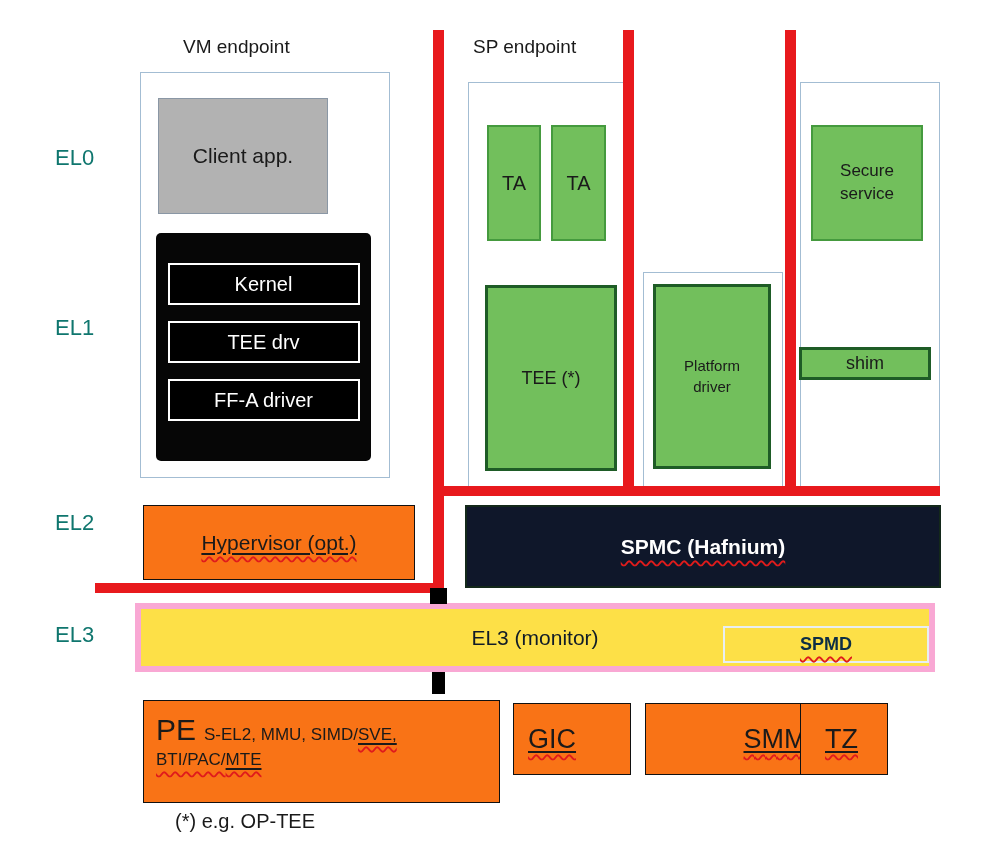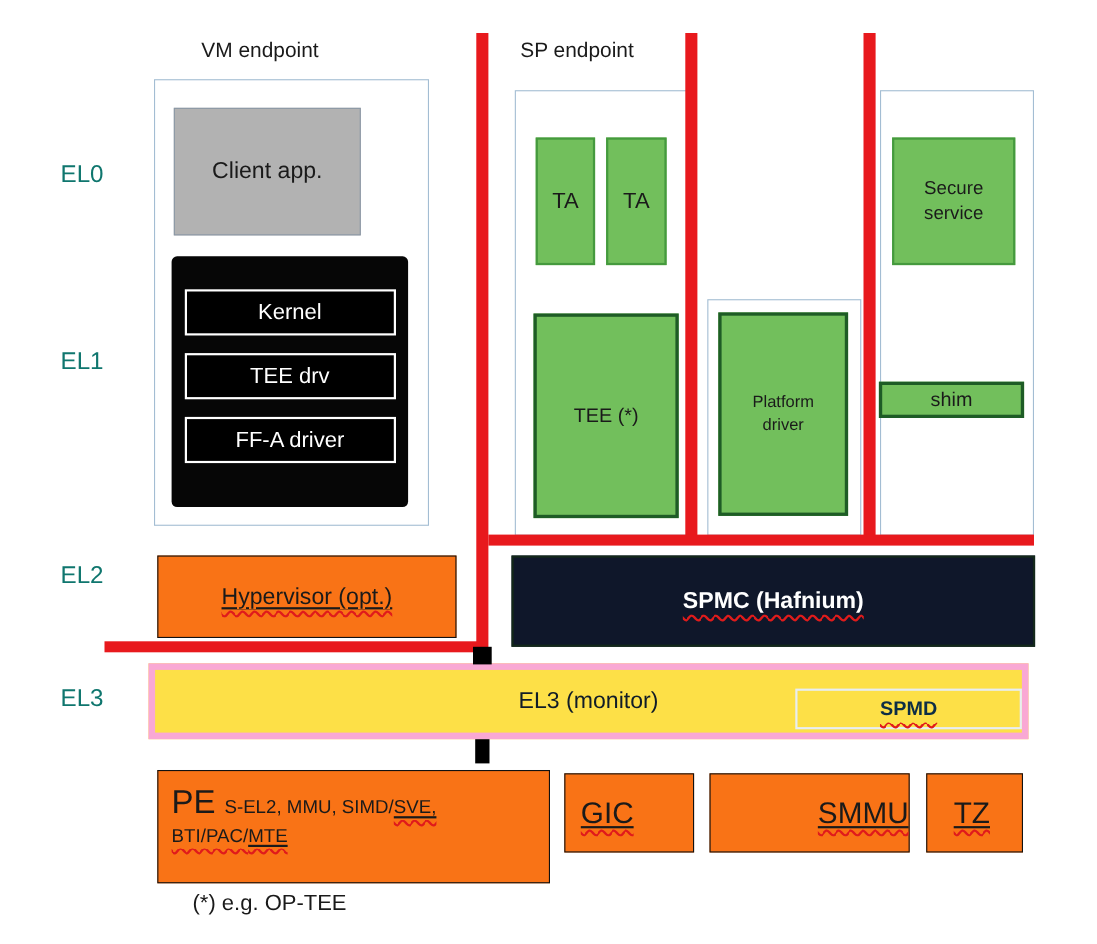--- a/index.html
+++ b/index.html
@@ -134,21 +134,21 @@
       <br>
       <span class="pe-feat"><span class="wavy">BTI/PAC/</span><span class="u"><span class="wavy">MTE</span></span></span>
     </div>
   </div>
   <div class="abs white-box hw-box" style="left:513px; top:703px; width:118px; height:72px;">
     <span class="u"><span class="wavy">GIC</span></span>
   </div>
   <div class="abs white-box hw-box" style="left:645px; top:703px; width:182px; height:72px;justify-content:flex-end;">
     <span class="u"><span class="wavy">SMMU</span></span>
   </div>
-  <div class="abs white-box hw-box" style="left:842px; top:703px; width:88px; height:72px;padding-left:24px;">
+  <div class="abs white-box hw-box" style="left:800px; top:703px; width:88px; height:72px;padding-left:24px;">
     <span class="u"><span class="wavy">TZ</span></span>
   </div>
 
   <div class="abs footnote" style="left:175px; top:810px;">(*) e.g. OP-TEE</div>
 
   <div class="abs red-line" style="left:433px; top:30px; width:11px; height:562px;"></div>
   <div class="abs red-line" style="left:623px; top:30px; width:11px; height:462px;"></div>
   <div class="abs red-line" style="left:785px; top:30px; width:11px; height:462px;"></div>
   <div class="abs red-line" style="left:444px; top:486px; width:496px; height:10px;"></div>
   <div class="abs red-line" style="left:95px; top:583px; width:343px; height:10px;"></div>

